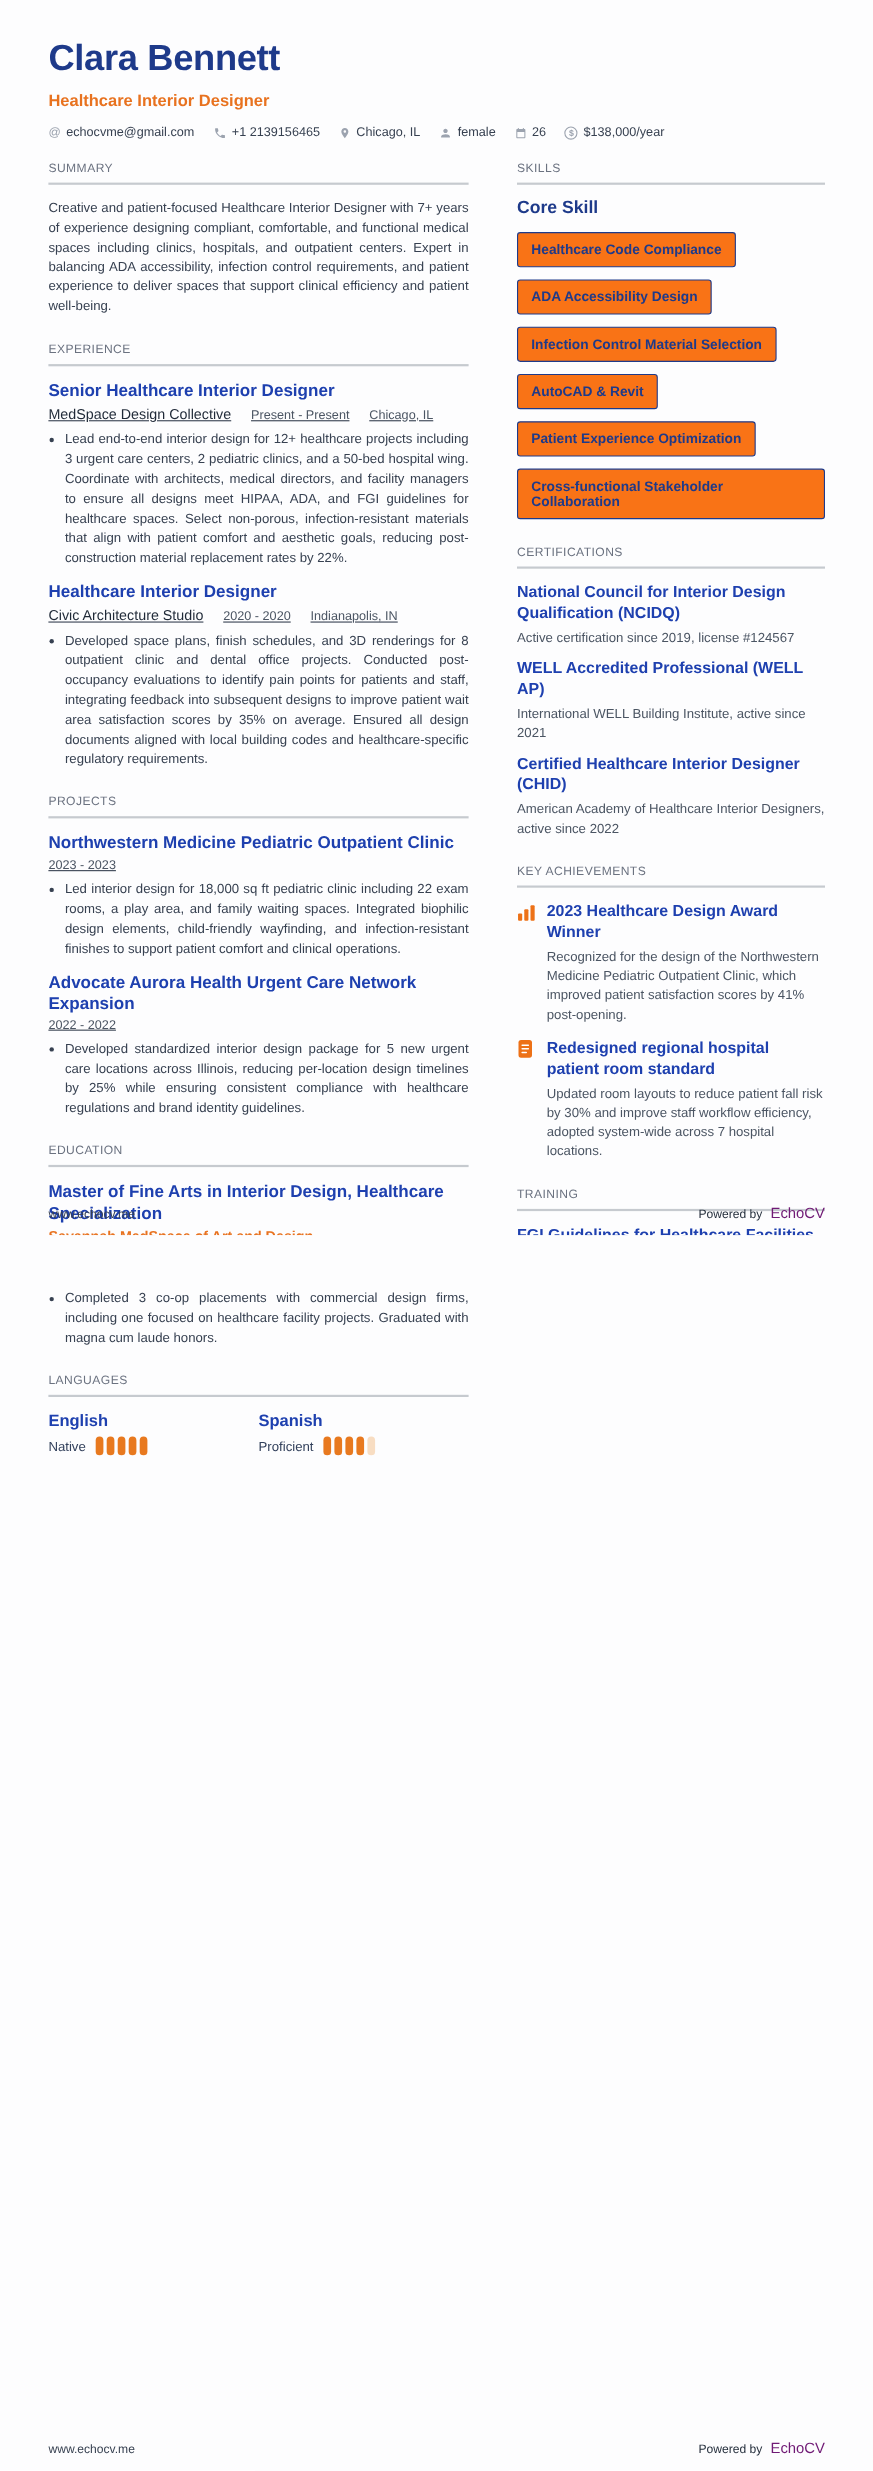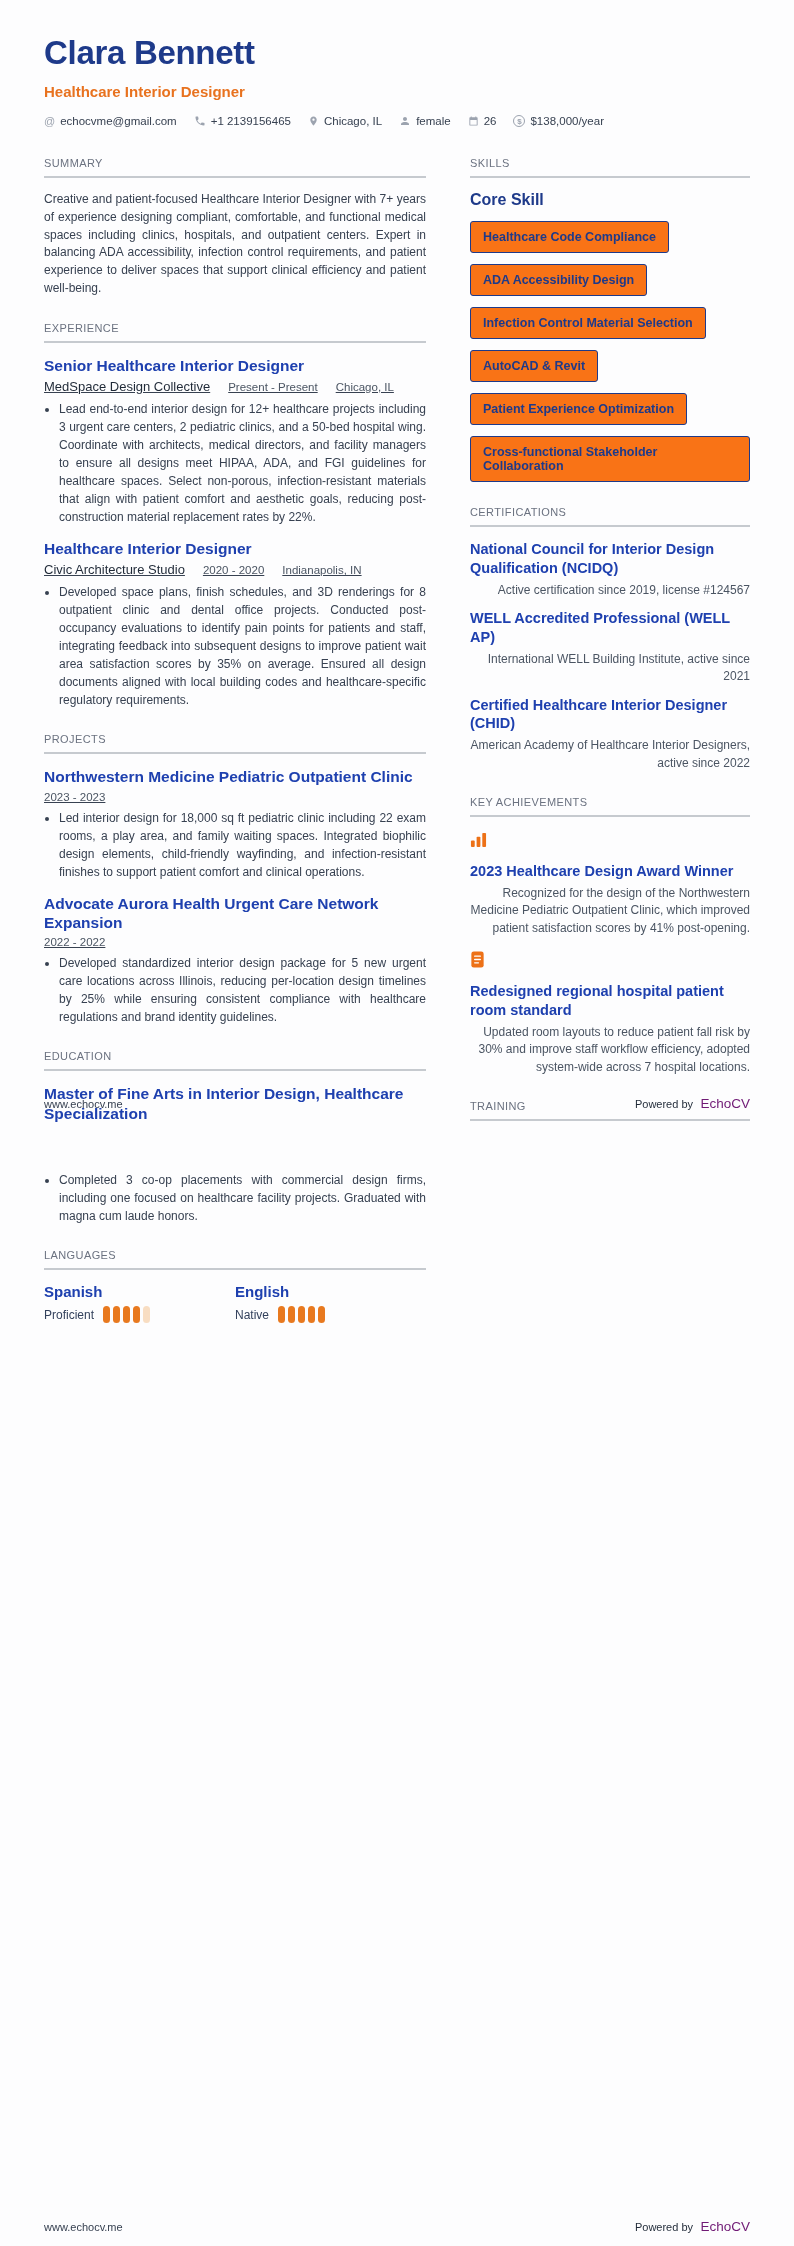--- a/index.html
+++ b/index.html
@@ -16,21 +16,21 @@
   
   h1.name { font-size:33px; font-weight:700; color:#1e3a8a; letter-spacing:-0.3px; }
   .job-title { margin-top:11px; font-size:15px; font-weight:700; color:#e8721f; }
   .contact-row { margin-top:15px; display:flex; align-items:center; gap:17px; font-size:11.5px; color:#374151; }
   .c-item { display:flex; align-items:center; gap:5px; white-space:nowrap; }
   .c-item svg { display:block; }
   .glyph { color:#9ca3af; font-size:11px; line-height:1; }
   .coin { width:12px; height:12px; border:1.2px solid #9ca3af; border-radius:50%; color:#9ca3af;
           font-size:8px; font-weight:700; display:flex; align-items:center; justify-content:center; }
   
-  .columns { margin-top:30px; display:flex; gap:44px; }
+  .columns { margin-top:20px; display:flex; gap:44px; }
   .col-left { width:382px; flex:0 0 382px; }
   .col-right { width:280px; flex:0 0 280px; }
   
   .sec { margin-top:24px; }
   .sec:first-child { margin-top:0; }
   .sec-label { font-size:11px; font-weight:400; color:#6b7280; letter-spacing:0.4px;
                padding-bottom:7px; border-bottom:2px solid #c6cacf; margin-bottom:13px; }
   .body-text { font-size:12px; line-height:1.48; color:#374151; text-align:justify; }
   
   .item { margin-top:13px; }
@@ -42,22 +42,22 @@
   .school { margin-top:3px; font-size:13px; color:#e8721f; font-weight:700; }
   ul.bullets { margin-top:6px; padding-left:15px; list-style:disc; }
   ul.bullets li { font-size:12px; line-height:1.5; color:#374151; text-align:justify; }
   
   .skill-group { font-size:16px; font-weight:600; color:#1e3a8a; margin:2px 0 12px; }
   .tag { display:table; border:1.5px solid #1e3a8a; border-radius:3px; padding:8px 12px;
          font-size:12.5px; font-weight:700; color:#1e3a8a; margin-bottom:11px; background:#f97316; }
   .r-item { margin-top:10px; }
   .r-item:first-of-type { margin-top:0; }
   .r-title { font-size:14.5px; font-weight:700; color:#1e40af; line-height:1.3; }
-  .r-desc { margin-top:4px; font-size:12px; line-height:1.45; color:#4b5563;text-align:right; }
-  .ach { display:flex; gap:10px; margin-top:13px;flex-direction:column; }
+  .r-desc { margin-top:4px; font-size:12px; line-height:1.45; color:#4b5563; }
+  .ach { display:flex; gap:10px; margin-top:13px; }
   .ach:first-of-type { margin-top:0; }
   .ach-icon { flex:0 0 17px; padding-top:1px; }
   
   .lang-grid { display:grid; grid-template-columns:1fr 1fr; }
   .lang-name { font-size:15px; font-weight:700; color:#1e40af; }
   .lang-row { display:flex; align-items:center; gap:9px; margin-top:6px; }
   .lang-level { font-size:12px; color:#33415c; }
   .bars { display:flex; gap:3px; }
   .bar { width:7px; height:17px; border-radius:3.5px; background:#e8791f; }
   .bar.faded { background:#f8ddc2; }
@@ -274,43 +274,43 @@
 
       <ul class="bullets">
         <li>Completed 3 co-op placements with commercial design firms, including one focused on healthcare facility projects. Graduated with magna cum laude honors.</li>
       </ul>
 
       <div class="sec">
         <div class="sec-label">LANGUAGES</div>
         <div class="lang-grid">
 
           <div>
+            <div class="lang-name">English</div>
+            <div class="lang-row">
+              <span class="lang-level">Native</span>
+              <span class="bars">
+                  <span class="bar"></span>
+                  <span class="bar"></span>
+                  <span class="bar"></span>
+                  <span class="bar"></span>
+                  <span class="bar"></span>
+                </span>
+            </div>
+          </div>
+
+          <div>
             <div class="lang-name">Spanish</div>
             <div class="lang-row">
               <span class="lang-level">Proficient</span>
               <span class="bars">
                   <span class="bar"></span>
                   <span class="bar"></span>
                   <span class="bar"></span>
                   <span class="bar"></span>
                   <span class="bar faded"></span>
-                </span>
-            </div>
-          </div>
-
-          <div>
-            <div class="lang-name">English</div>
-            <div class="lang-row">
-              <span class="lang-level">Native</span>
-              <span class="bars">
-                  <span class="bar"></span>
-                  <span class="bar"></span>
-                  <span class="bar"></span>
-                  <span class="bar"></span>
-                  <span class="bar"></span>
                 </span>
             </div>
           </div>
 
         </div>
       </div>
     </div>
   </div>
 
   <div class="footer">

